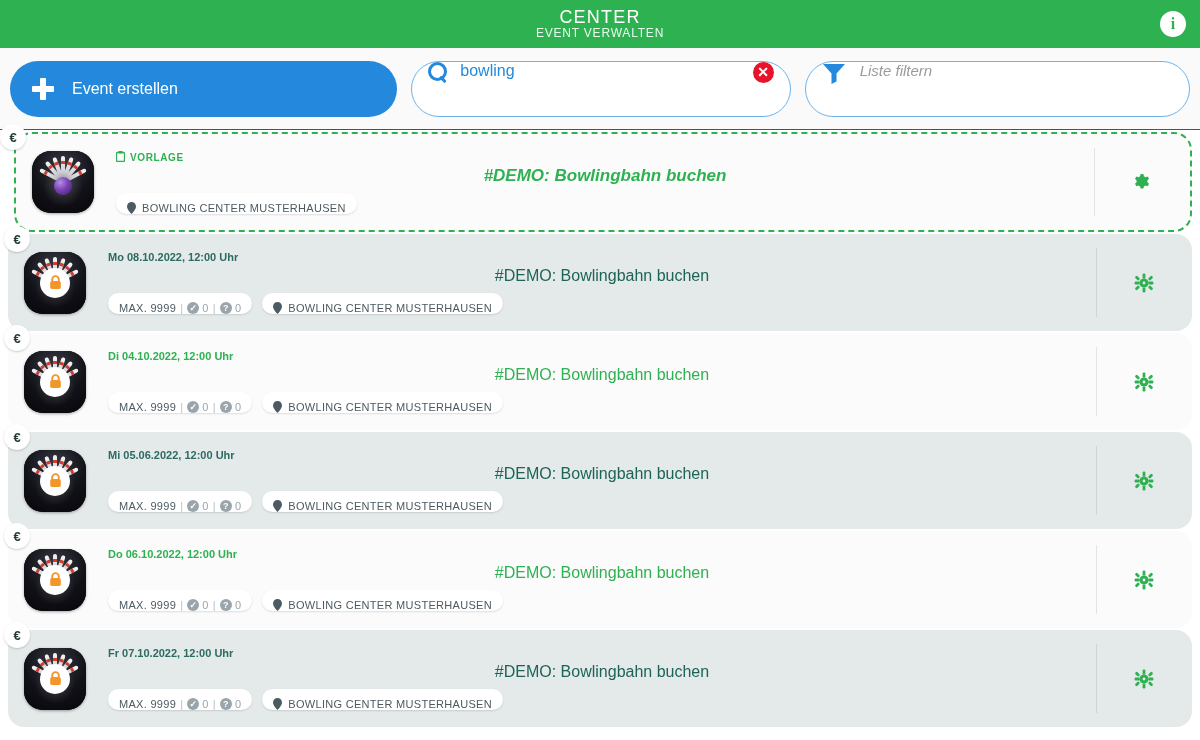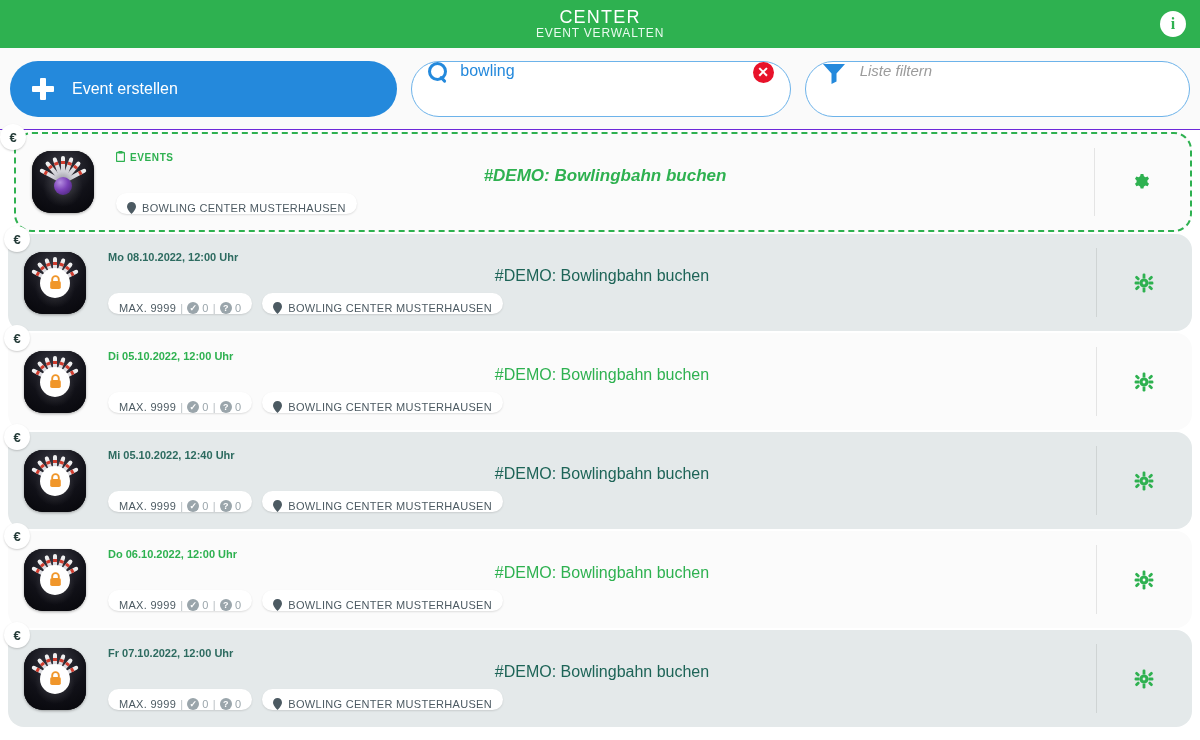--- a/index.html
+++ b/index.html
@@ -324,21 +324,21 @@
       <div class="ball"></div>
     </div>
     <div class="row-body">
       <div class="vorlage-label">
         <span>
           <svg width="9" height="11" viewBox="0 0 9 11">
             <rect x="0.5" y="1.5" width="8" height="9" rx="1" fill="none" stroke="#2eb150" stroke-width="1.3"></rect>
             <rect x="2.5" y="0" width="4" height="2.4" rx="0.6" fill="#2eb150"></rect>
           </svg>
         </span>
-        <span>EVENTS</span>
+        <span>VORLAGE</span>
       </div>
       <div class="row-title tmpl">#DEMO: Bowlingbahn buchen</div>
       <div class="chips">
         <span class="chip">
           <span class="pin-icon">
             <svg width="9" height="12" viewBox="0 0 9 12">
               <path d="M4.5 0C2 0 0 2 0 4.5 0 7.6 4.5 12 4.5 12S9 7.6 9 4.5C9 2 7 0 4.5 0z" fill="#4c5a62"></path>
             </svg>
           </span>
           <span>BOWLING CENTER MUSTERHAUSEN</span>
@@ -427,21 +427,21 @@
       <div class="pin" style="transform:translate(-50%,-100%) rotate(40deg)"></div>
       <div class="pin" style="transform:translate(-50%,-100%) rotate(62deg)"></div>
       <div class="lock-badge">
         <svg width="13" height="15" viewBox="0 0 13 15">
             <path d="M3.2 6.2V4.4a3.3 3.3 0 0 1 6.6 0v1.8" fill="none" stroke="#f0962a" stroke-width="1.9"></path>
             <rect x="1.2" y="6.0" width="10.6" height="8" rx="1.8" fill="#f0962a"></rect>
           </svg>
       </div>
     </div>
     <div class="row-body">
-      <div class="row-meta green">Di 05.10.2022, 12:00 Uhr</div>
+      <div class="row-meta green">Di 04.10.2022, 12:00 Uhr</div>
       <div class="row-title green">#DEMO: Bowlingbahn buchen</div>
       <div class="chips">
         <span class="chip">
           <span>MAX. 9999</span>
           <span class="sep">|</span>
           <span class="mini-icon">✓</span>
           <span class="cnt">0</span>
           <span class="sep">|</span>
           <span class="mini-icon">?</span>
           <span class="cnt">0</span>
@@ -487,21 +487,21 @@
       <div class="pin" style="transform:translate(-50%,-100%) rotate(40deg)"></div>
       <div class="pin" style="transform:translate(-50%,-100%) rotate(62deg)"></div>
       <div class="lock-badge">
         <svg width="13" height="15" viewBox="0 0 13 15">
             <path d="M3.2 6.2V4.4a3.3 3.3 0 0 1 6.6 0v1.8" fill="none" stroke="#f0962a" stroke-width="1.9"></path>
             <rect x="1.2" y="6.0" width="10.6" height="8" rx="1.8" fill="#f0962a"></rect>
           </svg>
       </div>
     </div>
     <div class="row-body">
-      <div class="row-meta teal">Mi 05.10.2022, 12:40 Uhr</div>
+      <div class="row-meta teal">Mi 05.06.2022, 12:00 Uhr</div>
       <div class="row-title teal">#DEMO: Bowlingbahn buchen</div>
       <div class="chips">
         <span class="chip">
           <span>MAX. 9999</span>
           <span class="sep">|</span>
           <span class="mini-icon">✓</span>
           <span class="cnt">0</span>
           <span class="sep">|</span>
           <span class="mini-icon">?</span>
           <span class="cnt">0</span>

